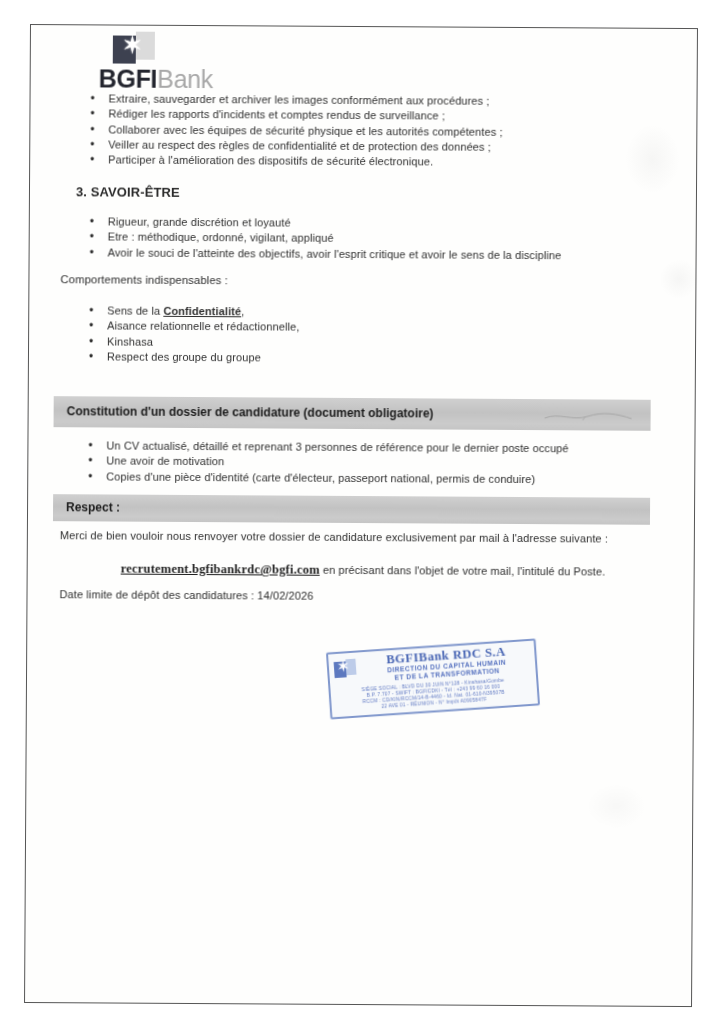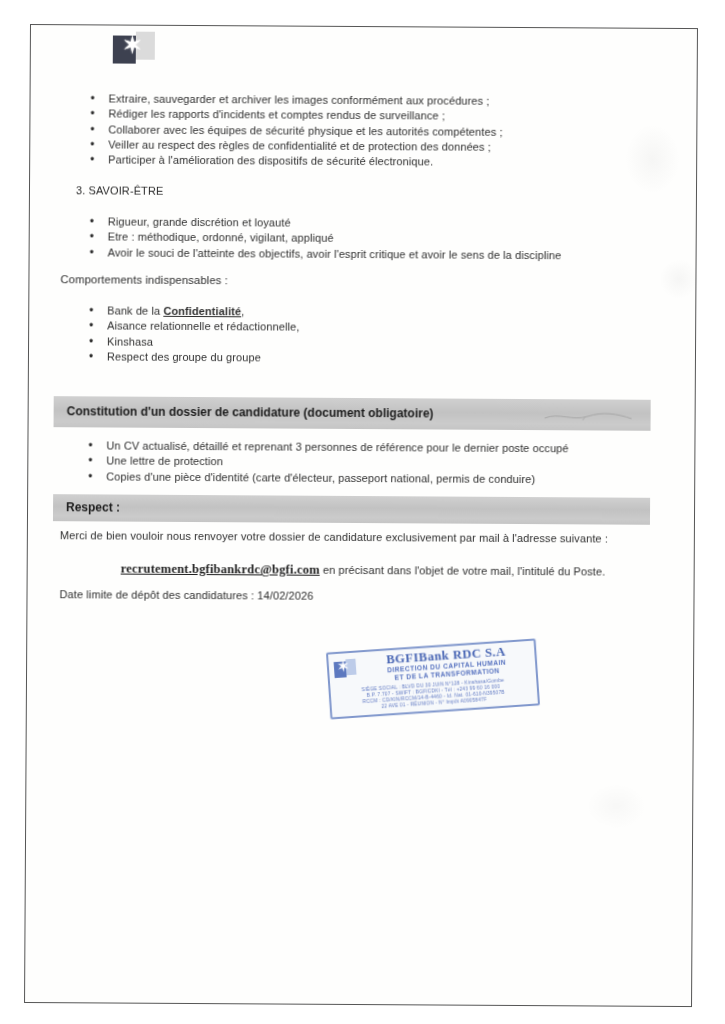--- a/index.html
+++ b/index.html
@@ -22,21 +22,21 @@
   .sq-light{position:absolute;left:23px;top:1px;width:19px;height:28px;background:#dbdbdb;}
   .brand-star{position:absolute;left:9px;top:2px;z-index:2;color:#fff;font-size:25px;line-height:25px;
     text-shadow:0 0 2px rgba(255,255,255,.95),0 0 1px #fff;}
   .brand-text{font-size:25px;line-height:26px;margin-top:1px;letter-spacing:-0.3px;white-space:nowrap;}
   .brand-bold{color:#24262f;font-weight:700;}
   .brand-light-txt{color:#a8a8a8;font-weight:400;}
   
   .blist{list-style:none;margin:0;padding:0;position:absolute;left:58px;width:585px;}
   .blist li{position:relative;padding-left:20px;line-height:15.3px;font-size:11px;letter-spacing:0.1px;}
   .blist li::before{content:"•";position:absolute;left:2px;top:0;font-size:12px;}
-  .heading{position:absolute;font-weight:normal;font-size:11px;letter-spacing:0.1px;color:#2b2b2b;}
+  .heading{position:absolute;font-weight:bold;font-size:13px;letter-spacing:0.1px;color:#2b2b2b;}
   .plain{position:absolute;font-size:11px;letter-spacing:0.1px;color:#2e2e2e;}
   .banner{
     position:absolute;left:25px;width:597px;box-sizing:border-box;
     background:linear-gradient(180deg,#d0d0d0,#c2c2c2 45%,#cbcbcb 80%,#c5c5c5);
     font-weight:bold;color:#1e1e1e;padding-left:13px;
   }
   .banner-1{top:371px;height:31px;line-height:31px;font-size:12px;}
   .banner-2{top:469px;height:27px;line-height:27px;font-size:12px;}
   .scribble{position:absolute;right:16px;top:9px;opacity:.55;}
   .email-line{position:absolute;left:93px;top:536px;font-size:11px;letter-spacing:0.1px;white-space:nowrap;}
@@ -78,55 +78,56 @@
 <body>
 
 <div class="sheet">
 
   <div class="brand">
     <div class="brand-squares">
       <div class="sq-dark"></div>
       <div class="sq-light"></div>
       <div class="brand-star">✶</div>
     </div>
+    <div class="brand-text"><span class="brand-bold">BGFI</span><span class="brand-light-txt">Bank</span></div>
   </div>
 
   <ul class="blist" style="top:66px">
     <li><span>Extraire, sauvegarder et archiver les images conformément aux procédures ;</span></li>
     <li><span>Rédiger les rapports d'incidents et comptes rendus de surveillance ;</span></li>
     <li><span>Collaborer avec les équipes de sécurité physique et les autorités compétentes ;</span></li>
     <li><span>Veiller au respect des règles de confidentialité et de protection des données ;</span></li>
     <li><span>Participer à l'amélioration des dispositifs de sécurité électronique.</span></li>
   </ul>
 
   <div class="heading" style="left:46px;top:159px">3. SAVOIR-ÊTRE</div>
   <ul class="blist" style="top:189px">
     <li><span>Rigueur, grande discrétion et loyauté</span></li>
     <li><span>Etre : méthodique, ordonné, vigilant, appliqué</span></li>
     <li><span>Avoir le souci de l'atteinte des objectifs, avoir l'esprit critique et avoir le sens de la discipline</span></li>
   </ul>
 
   <div class="plain" style="left:31px;top:248px;font-size:11.3px">Comportements indispensables :</div>
   <ul class="blist" style="top:278px">
-    <li><span><span>Bank de la </span><span class="u-bold">Confidentialité</span><span>,</span></span></li>
+    <li><span><span>Sens de la </span><span class="u-bold">Confidentialité</span><span>,</span></span></li>
     <li><span>Aisance relationnelle et rédactionnelle,</span></li>
     <li><span>Kinshasa</span></li>
     <li><span>Respect des groupe du groupe</span></li>
   </ul>
 
   <div class="banner banner-1">
     <span>Constitution d'un dossier de candidature (document obligatoire)</span>
     <svg class="scribble" width="92" height="18" viewBox="0 0 92 18">
       <path d="M2 10 C 16 4, 30 13, 45 8 S 74 5, 89 10" stroke="#8f8f8f" fill="none" stroke-width="1"></path>
       <path d="M40 12 l3 -4" stroke="#8f8f8f" fill="none" stroke-width="0.8"></path>
     </svg>
   </div>
   <ul class="blist" style="top:413px">
     <li><span>Un CV actualisé, détaillé et reprenant 3 personnes de référence pour le dernier poste occupé</span></li>
-    <li><span>Une lettre de protection</span></li>
+    <li><span>Une avoir de motivation</span></li>
     <li><span>Copies d'une pièce d'identité (carte d'électeur, passeport national, permis de conduire)</span></li>
   </ul>
 
   <div class="banner banner-2">
     <span>Respect :</span>
   </div>
   <div class="plain" style="left:32px;top:504px">Merci de bien vouloir nous renvoyer votre dossier de candidature exclusivement par mail à l'adresse suivante :</div>
   <div class="email-line"><span class="email">recrutement.bgfibankrdc@bgfi.com</span><span> en précisant dans l'objet de votre mail, l'intitulé du Poste.</span></div>
   <div class="plain" style="left:32px;top:563px">Date limite de dépôt des candidatures : 14/02/2026</div>
 

